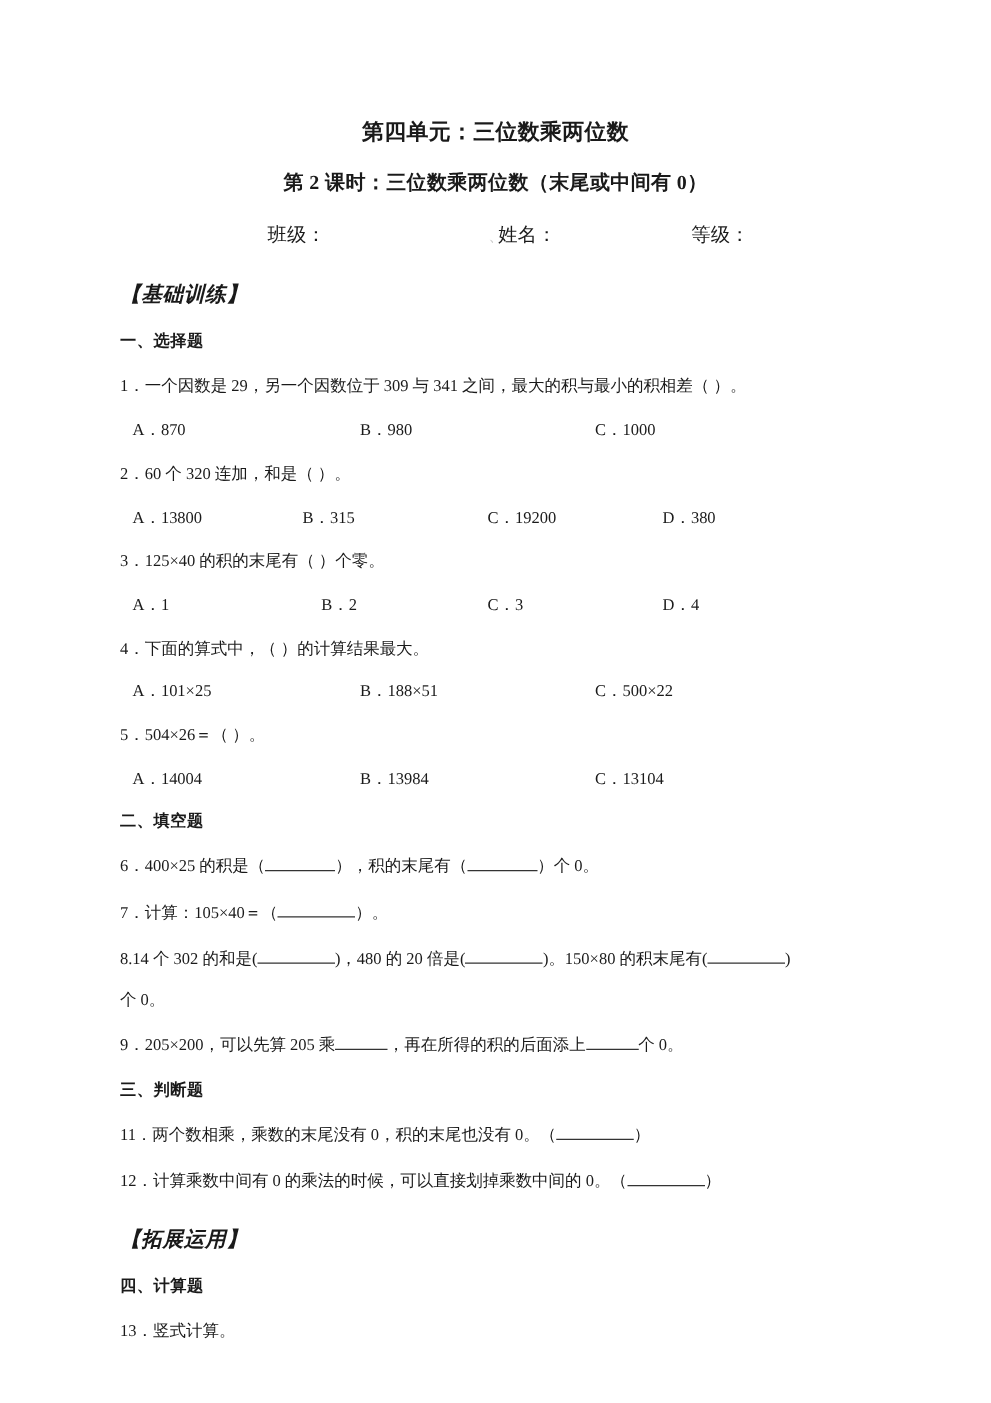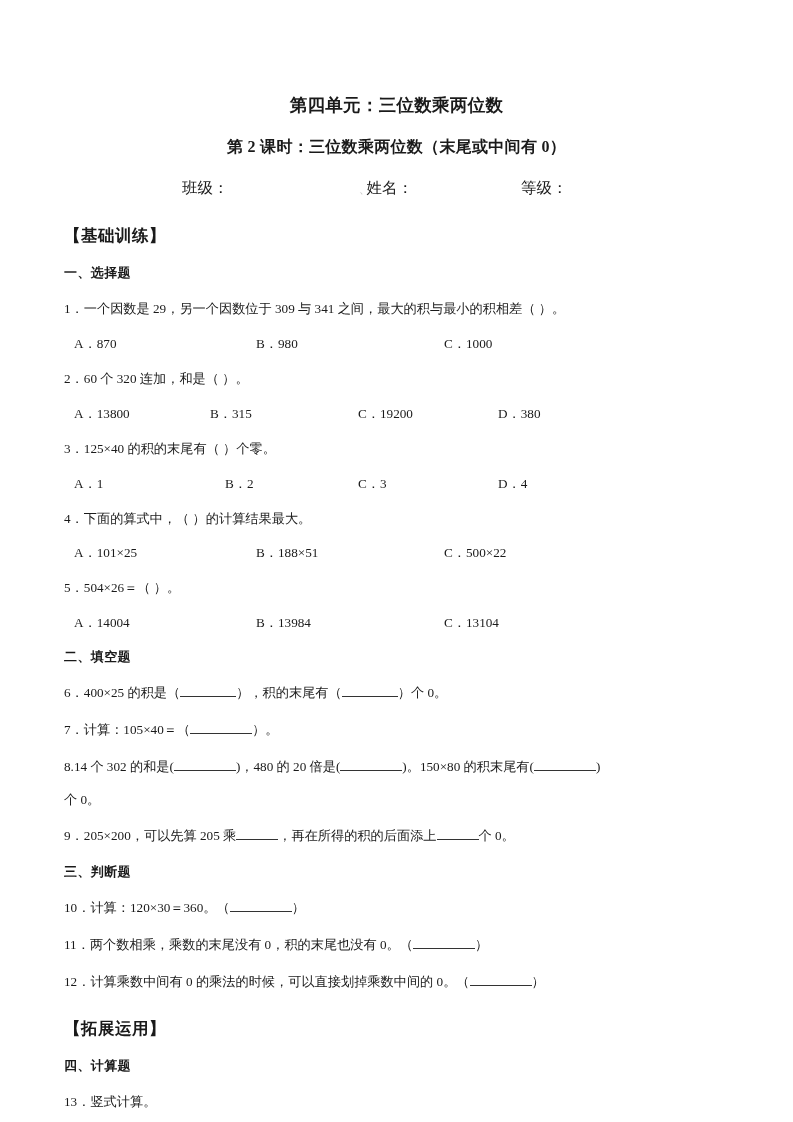--- a/index.html
+++ b/index.html
@@ -14,21 +14,21 @@
     color: #1a1a1a;
     position: relative;
     overflow: hidden;
   }
   .page {
     position: absolute;
     top: 0; left: 0;
     width: 793px;
     height: 1122px;
     box-sizing: border-box;
-    padding: 0 64px;
+    padding: 0 96px;
   }
 
   
   .doc-title {
     text-align: center;
     font-weight: bold;
     font-size: 17.5px;
     letter-spacing: 0.3px;
     line-height: 1.2;
   }
@@ -54,20 +54,21 @@
   }
   .info-gap-2 { display: inline-block; width: 108px; }
 
   
   .section-head {
     font-weight: bold;
     font-size: 16.5px;
     margin-top: 26px;
     letter-spacing: 0.5px;
     font-family: "Liberation Sans", "DejaVu Sans", sans-serif;
+    font-style: italic;
   }
   .sub-head {
     font-weight: bold;
     font-size: 13px;
     margin-top: 17px;
     letter-spacing: 0.4px;
     font-family: "Liberation Sans", "DejaVu Sans", sans-serif;
   }
 
   
@@ -174,23 +175,20 @@
     <span>8.14 个 302 的和是(</span><span class="blank-l"></span><span>)，480 的 20 倍是(</span><span class="blank-l"></span><span>)。150×80 的积末尾有(</span><span class="blank-l"></span><span>)</span>
   </div>
   <div class="q-cont">个 0。</div>
 
   <div class="q">
     <span>9．205×200，可以先算 205 乘</span><span class="blank-s"></span><span>，再在所得的积的后面添上</span><span class="blank-s"></span><span>个 0。</span>
   </div>
 
   <div class="sub-head">三、判断题</div>
 
-  <div class="q">
-    <span>10．计算：120×30＝360。（</span><span class="blank-l"></span><span>）</span>
-  </div>
 
   <div class="q">
     <span>11．两个数相乘，乘数的末尾没有 0，积的末尾也没有 0。（</span><span class="blank-l"></span><span>）</span>
   </div>
 
   <div class="q">
     <span>12．计算乘数中间有 0 的乘法的时候，可以直接划掉乘数中间的 0。（</span><span class="blank-l"></span><span>）</span>
   </div>
 
   <div class="section-head">【拓展运用】</div>

